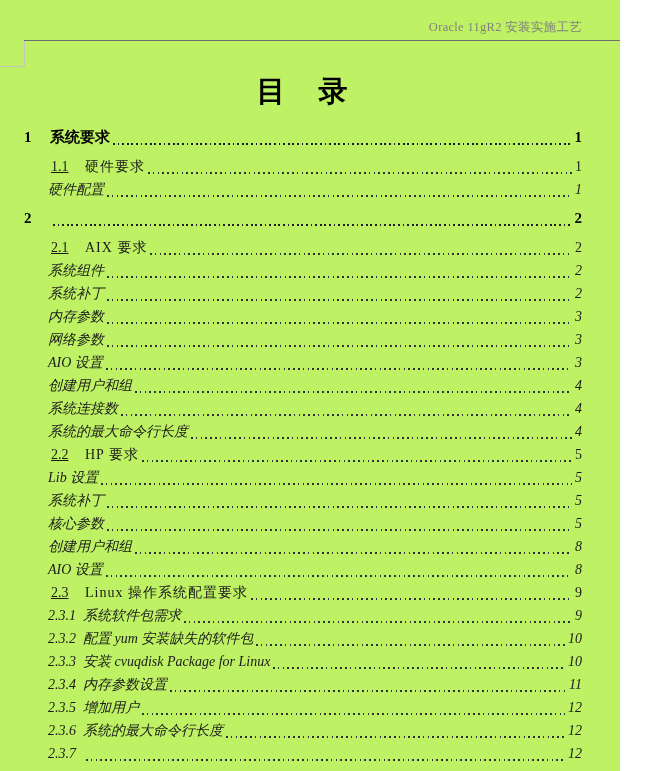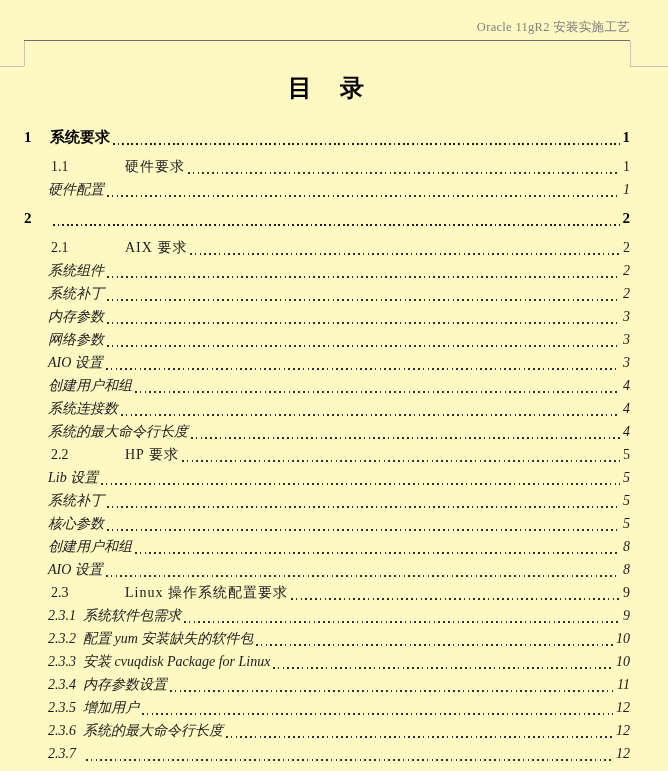--- a/index.html
+++ b/index.html
@@ -1,19 +1,19 @@
 <!DOCTYPE html>
 <html><head>
 <meta charset="utf-8">
 <style>
   html,body{margin:0;padding:0;background:#ffffff;}
   .page{
     position:relative;
-    width:668px;height:771px;
-    background:#fef9c3;
+    width:620px;height:771px;
+    background:#bef264;
     overflow:hidden;
     font-family:"Liberation Serif","DejaVu Serif",serif;
     color:#1a1a1a;
   }
   .doc-header{
     position:absolute;top:19px;left:24px;right:38px;
     text-align:right;
     font-size:12.5px;color:#808080;
     letter-spacing:0.3px;
     white-space:nowrap;
@@ -25,21 +25,21 @@
   
   .crop{position:absolute;background:#c3c3c3;}
   .crop-left-v{left:24px;top:41px;width:1px;height:25px;}
   .crop-left-h{left:0;top:66px;width:24px;height:1px;}
   .crop-right-v{left:630px;top:41px;width:1px;height:25px;}
   .crop-right-h{left:630px;top:66px;width:38px;height:1px;}
 
   .toc-title{
     position:absolute;top:72px;left:24px;right:38px;
     text-align:center;
-    font-size:24px;font-weight:bold;color:#000;
+    font-size:29px;font-weight:bold;color:#000;
     letter-spacing:2px;
   }
   .toc-list{
     position:absolute;top:120px;left:24px;right:38px;
   }
   .row{
     display:flex;align-items:baseline;
     height:23px;line-height:23px;
     font-size:14px;
     cursor:pointer;
@@ -52,22 +52,22 @@
     height:1.6px;margin:0 3px 4px 3px;
     background-image:repeating-linear-gradient(to right,#2e2e38 0 1.6px,transparent 1.6px 4.8px);
   }
   .row .pagenum{flex:0 0 auto;text-align:right;}
 
   .lvl1{font-weight:bold;font-size:15px;margin-top:6px;margin-bottom:6px;color:#000;}
   .lvl1 .num{width:26px;}
   .lvl1 .leader{background-image:repeating-linear-gradient(to right,#1c1c26 0 1.8px,transparent 1.8px 4.6px);height:1.8px;}
 
   .lvl2{padding-left:27px;}
-  .lvl2 .num{width:34px;}
-  .lvl2 .label{letter-spacing:1px;margin-left:40px;}
+  .lvl2 .num{width:34px;text-decoration:underline;}
+  .lvl2 .label{letter-spacing:1px;}
 
   .lvl3{padding-left:24px;font-style:italic;}
   .lvl3 .num{margin-right:7px;font-style:italic;}
   .lvl3 .pagenum{font-style:italic;}
 </style>
 </head>
 <body>
 
 <div class="page">
 

